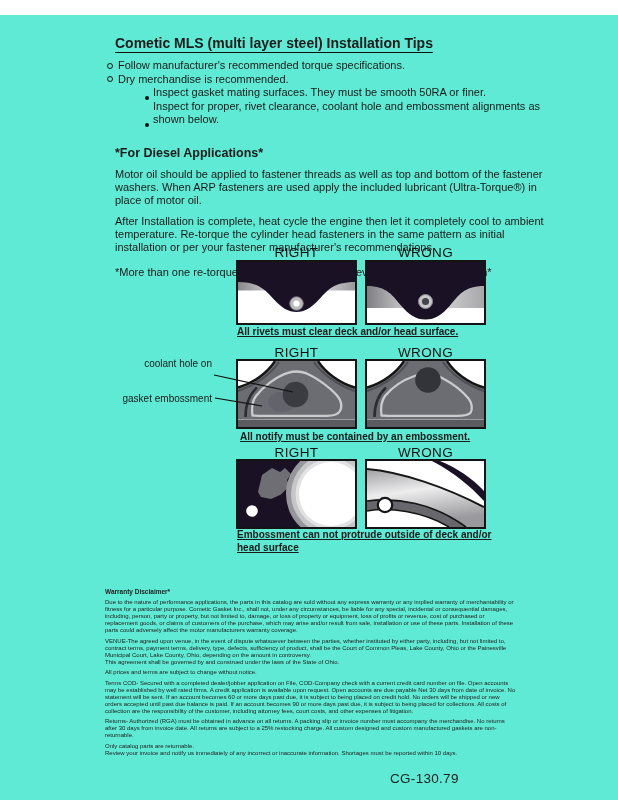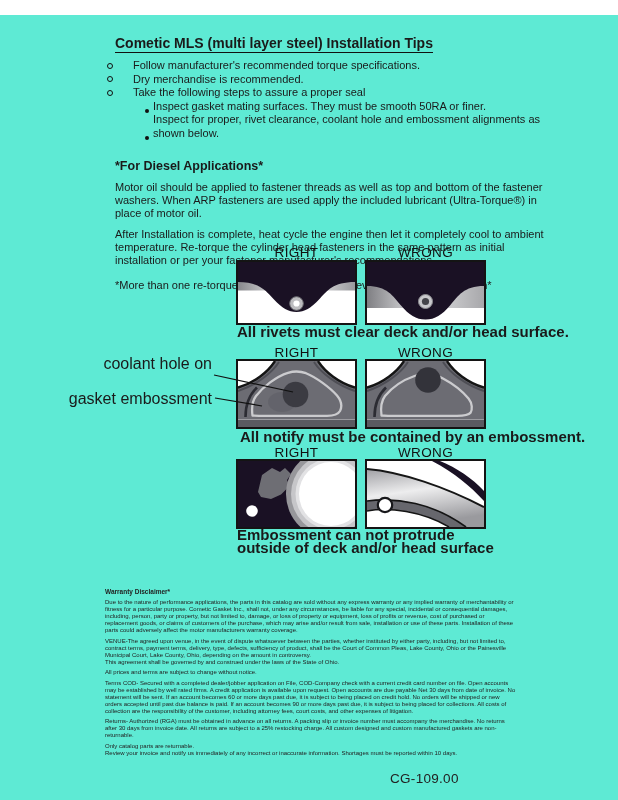--- a/index.html
+++ b/index.html
@@ -4,43 +4,43 @@
 <style>
   html,body{margin:0;padding:0;background:#fff;}
   .page{position:relative;width:618px;height:800px;background:#5eead4;
         font-family:"Liberation Sans",sans-serif;color:#1a1a1a;overflow:hidden;margin-top:15px;}
 
   
   .intro{position:absolute;left:115px;top:20px;width:445px;}
   .title{font-size:14px;font-weight:bold;margin:0;}
   .title span{border-bottom:1.6px solid #111;padding-bottom:1px;}
   .bullets{margin-top:8px;font-size:11px;line-height:13.5px;}
-  .bul{display:flex;align-items:flex-start;margin-left:-8px;gap:15px;}
+  .bul{display:flex;align-items:flex-start;margin-left:-8px;}
   .ring{flex:0 0 auto;width:4px;height:4px;border:1.1px solid #111;border-radius:50%;
         margin:3.5px 5px 0 0;}
   .sub{display:flex;align-items:flex-end;margin-left:30px;}
   .dot{flex:0 0 auto;width:4px;height:4px;background:#111;border-radius:50%;
        margin:4px 4px 0 0;}
   .diesel-h{margin-top:19px;font-size:12.5px;font-weight:bold;}
   .dp{margin-top:8px;font-size:11px;line-height:13px;width:444px;}
   .dnote{margin-top:12px;font-size:11px;}
 
   
   .flabel{position:absolute;width:121px;text-align:center;font-size:13.5px;
           letter-spacing:.4px;color:#111;}
   .panel{position:absolute;width:121px;border:2px solid #141414;background:#fff;
          box-sizing:border-box;}
   .p-r1{height:65px;}
   .p-r23{height:70px;}
   .panel svg{display:block;width:100%;height:100%;}
-  .caption{position:absolute;font-weight:bold;font-size:15px;line-height:12.5px;
-           white-space:nowrap;}
+  .caption{position:absolute;font-weight:bold;font-size:10px;line-height:12.5px;
+           white-space:nowrap;text-decoration:underline;}
   .caption.wrap{white-space:normal;width:262px;}
   .ann{position:absolute;left:40px;width:172px;text-align:right;
-       font-size:16px;line-height:11.5px;}
+       font-size:10px;line-height:11.5px;}
   .overlay{position:absolute;left:0;top:0;width:618px;height:800px;pointer-events:none;}
 
   
   .fineprint{position:absolute;left:105px;top:573px;width:412px;color:#222;}
   .fineprint h2{font-size:6.5px;margin:0 0 4px 0;}
   .fineprint p{font-size:6px;line-height:7px;margin:0 0 3.5px 0;}
   .fineprint p.tight{margin-bottom:0;}
 
   .footer-code{position:absolute;left:390px;top:756px;font-size:13.5px;
                letter-spacing:.3px;color:#222;}
@@ -54,24 +54,20 @@
     <h1 class="title"><span>Cometic MLS (multi layer steel) Installation Tips</span></h1>
 
     <div class="bullets">
       <div class="bul">
         <span class="ring"></span>
         <span>Follow manufacturer's recommended torque specifications.</span>
       </div>
       <div class="bul">
         <span class="ring"></span>
         <span>Dry merchandise is recommended.</span>
-      </div>
-      <div class="bul">
-        <span class="ring"></span>
-        <span>Take the following steps to assure a proper seal</span>
       </div>
       <div class="sub">
         <span class="dot"></span>
         <span>Inspect gasket mating surfaces.  They must be smooth 50RA or finer.</span>
       </div>
       <div class="sub">
         <span class="dot"></span>
         <span>Inspect for proper, rivet clearance, coolant hole and embossment alignments as shown below.</span>
       </div>
     </div>
@@ -214,15 +210,15 @@
     <p>Due to the nature of performance applications, the parts in this catalog are sold without any express warranty or any implied warranty of merchantability or fitness for a particular purpose.  Cometic Gasket Inc., shall not, under any circumstances, be liable for any special, incidental or consequential damages, including, person, party or property, but not limited to, damage, or loss of property or equipment, loss of profits or revenue, cost of purchased or replacement goods, or claims of customers of the purchase, which may arise and/or result from sale, installation or use of these parts.  Installation of these parts could adversely affect the motor manufacturers warranty coverage.</p>
     <p class="tight">VENUE-The agreed upon venue, in the event of dispute whatsoever between the parties, whether instituted by either party, including, but not limited to, contract terms, payment terms, delivery, type, defects, sufficiency of product, shall be the Court of Common Pleas, Lake County, Ohio or the Painesville Municipal Court, Lake County, Ohio, depending on the amount in controversy.</p>
     <p>This agreement shall be governed by and construed under the laws of the State of Ohio.</p>
     <p>All prices and terms are subject to change without notice.</p>
     <p>Terms COD- Secured with a completed dealer/jobber application on File, COD-Company check with a current credit card number on file.  Open accounts may be established by well rated firms.  A credit application is available upon request.  Open accounts are due payable Net 30 days from date of invoice.  No statement will be sent.  If an account becomes 60 or more days past due, it is subject to being placed on credit hold.  No orders will be shipped or new orders accepted until past due balance is paid.  If an account becomes 90 or more days past due, it is subject to being placed for collections.  All costs of collection are the responsibility of the customer, including attorney fees, court costs, and other expenses of litigation.</p>
     <p>Returns- Authorized (RGA) must be obtained in advance on all returns.  A packing slip or invoice number must accompany the merchandise.  No returns after 30 days from invoice date.  All returns are subject to a 25% restocking charge.  All custom designed and custom manufactured gaskets are non-returnable.</p>
     <p class="tight">Only catalog parts are returnable.</p>
     <p>Review your invoice and notify us immediately of any incorrect or inaccurate information.  Shortages must be reported within 10 days.</p>
   </div>
 
-  <div class="footer-code">CG-109.00</div>
+  <div class="footer-code">CG-130.79</div>
 
 </div>
 
 </body></html>

